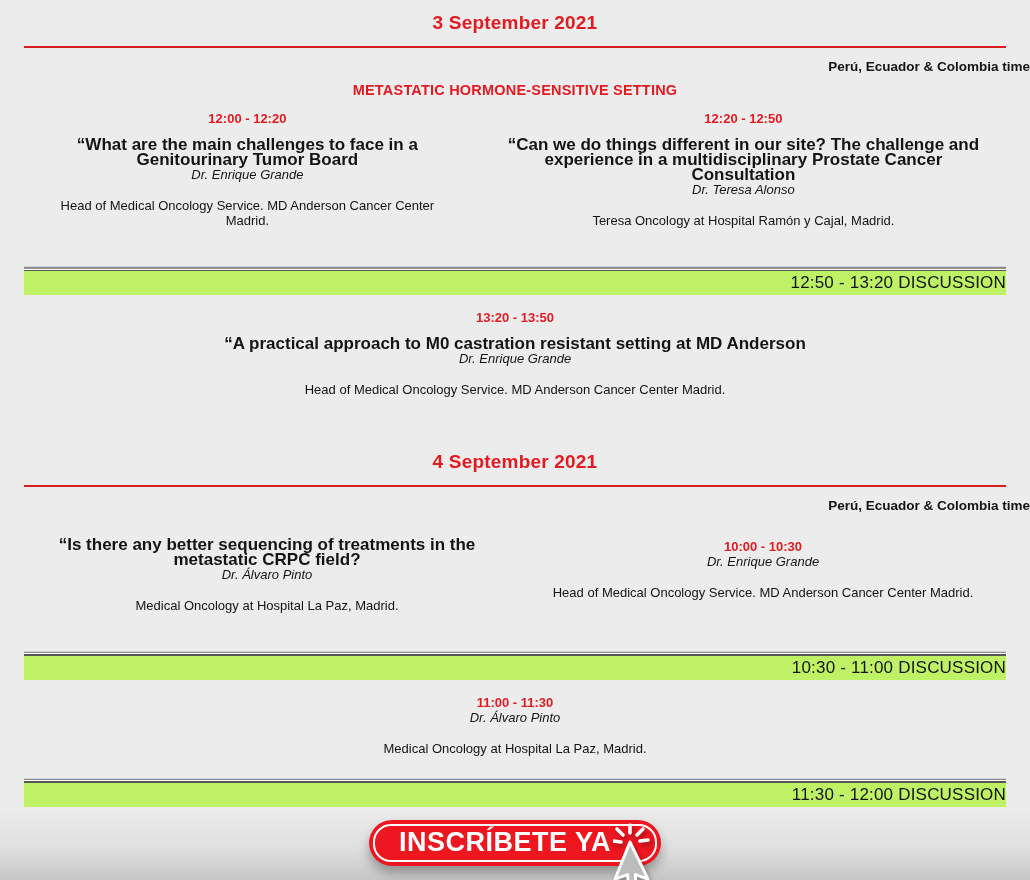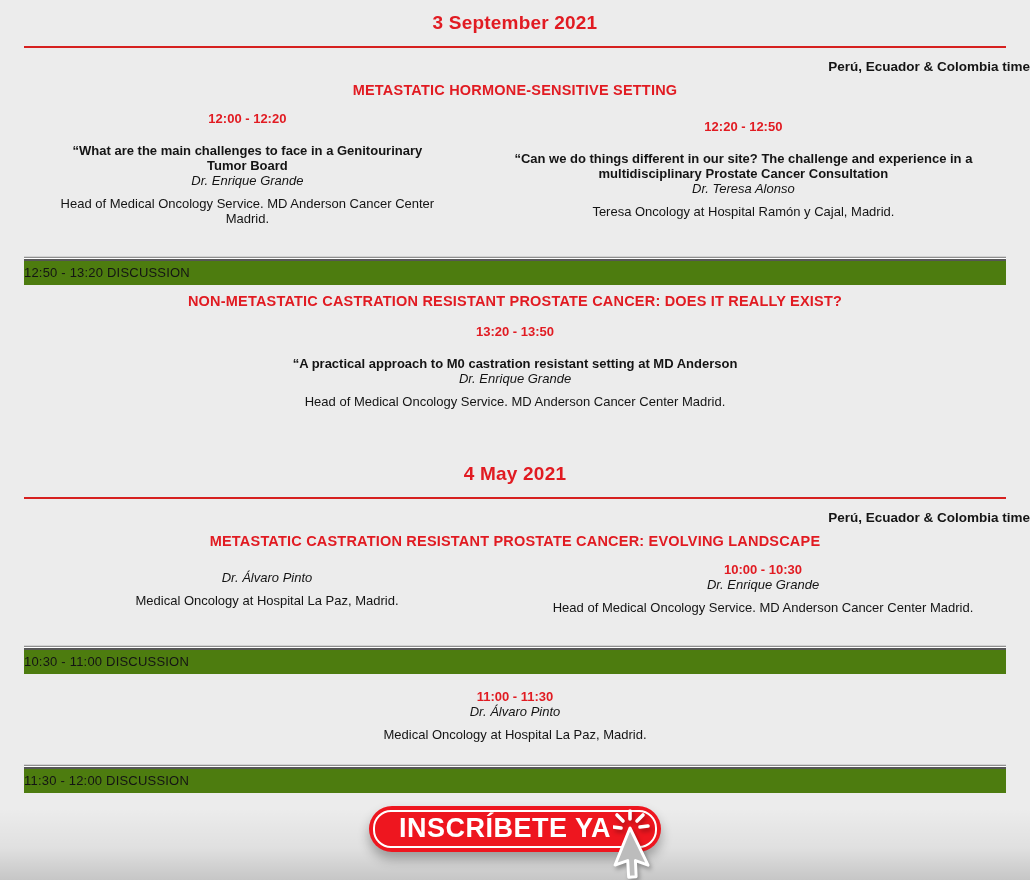--- a/index.html
+++ b/index.html
@@ -30,39 +30,39 @@
   .sessions-row{display:flex;align-items:center;margin:13px 24px 0;}
   .col{flex:1;min-width:0;}
   .col.narrow{flex:0 0 45.5%;}
   .col.wide{flex:1;}
   .dotted-sep{
     flex:0 0 0px;width:0;
     border-left:2px dotted #dd4146;
     margin:2px 4px;
   }
   .time{color:#e11b22;font-weight:bold;font-size:13px;text-align:center;line-height:15px;}
-  .talk{font-weight:bold;font-size:13px;text-align:center;line-height:15px;margin:17px auto 0;}
+  .talk{font-weight:bold;font-size:17px;text-align:center;line-height:15px;margin:11px auto 0;}
   .speaker{font-style:italic;font-size:13px;text-align:center;line-height:15px;}
-  .affil{font-size:13px;text-align:center;line-height:15px;margin:8px auto;}
+  .affil{font-size:13px;text-align:center;line-height:15px;margin:16px auto;}
   .w352{max-width:352px;}
   .w400{max-width:400px;}
   .w480{max-width:480px;}
   .single{margin:15px 24px 0;}
   .discussion{margin:22px 24px 0;}
   .discussion .band-rule{
     height:5px;
     background:linear-gradient(to bottom,
       #d2d2d2 0px,#d2d2d2 1px,
       #8e8e8e 1px,#8e8e8e 2.5px,
       #ffffff 2.5px,#ffffff 3.5px,
       #565656 3.5px,#565656 5px);
   }
   .discussion .band-label{
-    background:#4d7c0f;
-    text-align:left;font-size:13px;line-height:24px;height:24px;
+    background:#bef264;
+    text-align:right;font-size:17px;line-height:24px;height:24px;
     color:#141414;letter-spacing:0.2px;
   }
   .day2{margin-top:42px;}
   .cta-wrap{position:relative;margin-top:13px;text-align:center;z-index:2;}
   .cta{
     position:relative;display:inline-block;
     width:292px;height:46px;border:0;cursor:pointer;
     background:#ee161f;border-radius:23px;
     box-shadow:0 7px 12px rgba(0,0,0,0.30);
   }
@@ -107,40 +107,39 @@
         <div class="speaker">Dr. Teresa Alonso</div>
         <div class="affil">Teresa Oncology at Hospital Ramón y Cajal, Madrid.</div>
       </div>
     </div>
 
     <div class="discussion">
       <div class="band-rule"></div>
       <div class="band-label">12:50 - 13:20 DISCUSSION</div>
     </div>
 
-    <div class="track-heading">NON-METASTATIC CASTRATION RESISTANT PROSTATE CANCER: DOES IT REALLY EXIST?</div>
 
     <div class="single">
       <div class="time">13:20 - 13:50</div>
       <div class="talk">“A practical approach to M0 castration resistant setting at MD Anderson</div>
       <div class="speaker">Dr. Enrique Grande</div>
       <div class="affil">Head of Medical Oncology Service. MD Anderson Cancer Center Madrid.</div>
     </div>
 
   </section>
 
   <section class="day day2">
-    <h1 class="day-title">4 May 2021</h1>
+    <h1 class="day-title">4 September 2021</h1>
     <hr class="rule-red">
     <div class="tz">Perú, Ecuador &amp; Colombia time</div>
 
-    <div class="track-heading">METASTATIC CASTRATION RESISTANT PROSTATE CANCER: EVOLVING LANDSCAPE</div>
 
     <div class="sessions-row">
       <div class="col">
+        <div class="talk">“Is there any better sequencing of treatments in the metastatic CRPC field?</div>
         <div class="speaker">Dr. Álvaro Pinto</div>
         <div class="affil">Medical Oncology at Hospital La Paz, Madrid.</div>
       </div>
       <div class="dotted-sep"></div>
       <div class="col">
         <div class="time">10:00 - 10:30</div>
         <div class="speaker">Dr. Enrique Grande</div>
         <div class="affil">Head of Medical Oncology Service. MD Anderson Cancer Center Madrid.</div>
       </div>
     </div>

